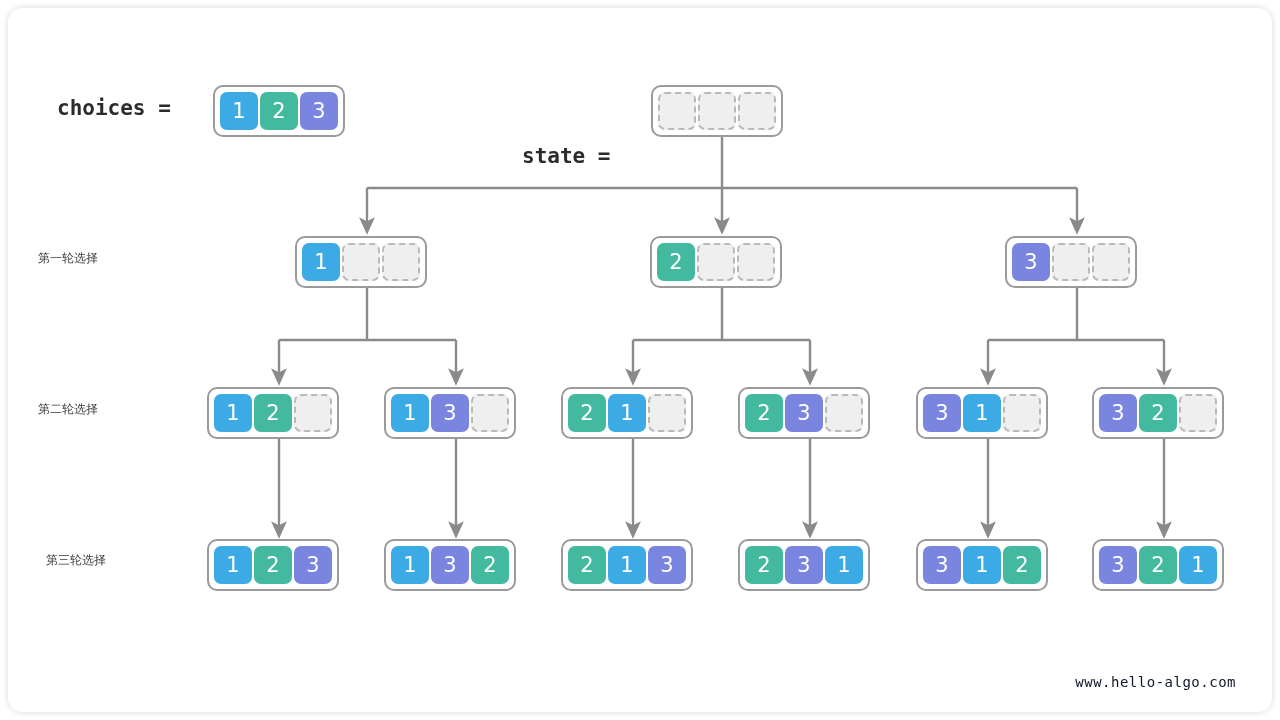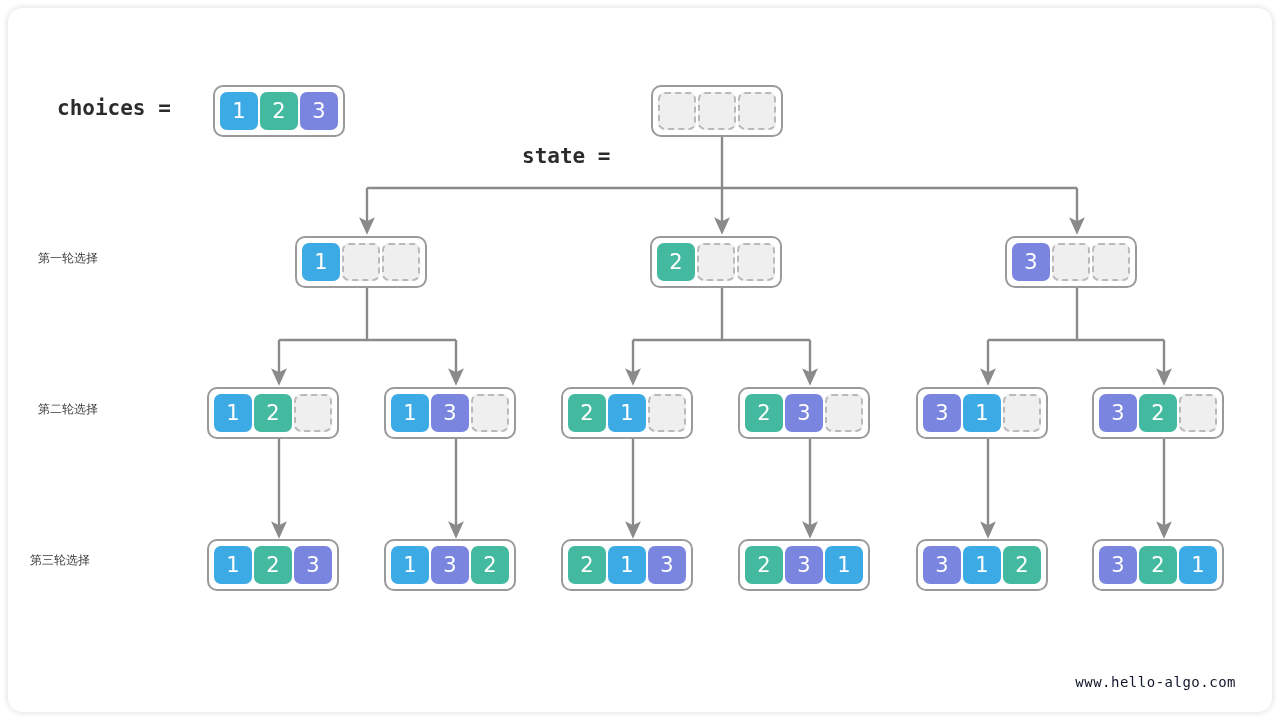--- a/index.html
+++ b/index.html
@@ -151,21 +151,21 @@
   <div class="code-label" style="left:522px; top:96px;margin-top:48px;">state =</div>
 
   <div class="array" style="left:651px; top:85px;">
     <div class="cell empty"></div>
     <div class="cell empty"></div>
     <div class="cell empty"></div>
   </div>
 
   <div class="row-title" style="left:38px; top:250px;">第一轮选择</div>
   <div class="row-title" style="left:38px; top:401px;">第二轮选择</div>
-  <div class="row-title" style="left:30px; top:552px;">第三轮选择</div>
+  <div class="row-title" style="left:46px; top:552px;">第三轮选择</div>
 
   <div class="array" style="left:295px; top:236px;">
     <div class="cell v1">1</div>
     <div class="cell empty"></div>
     <div class="cell empty"></div>
   </div>
   <div class="array" style="left:650px; top:236px;">
     <div class="cell v2">2</div>
     <div class="cell empty"></div>
     <div class="cell empty"></div>

